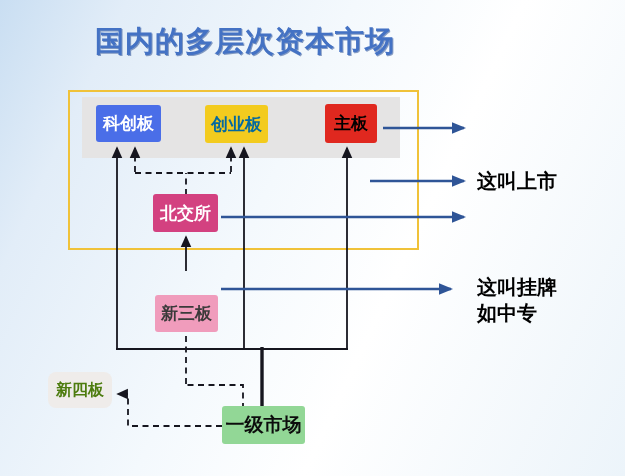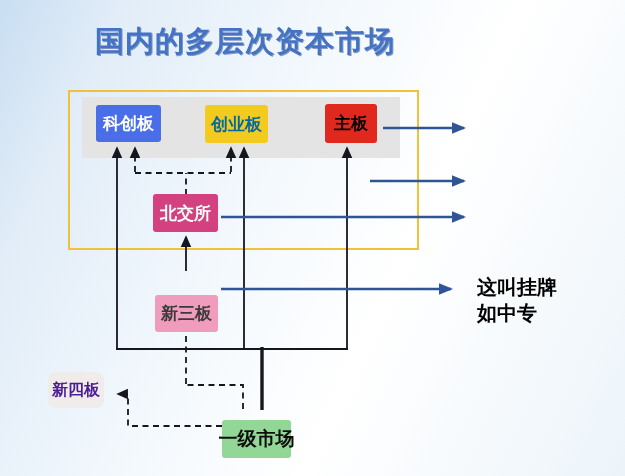--- a/index.html
+++ b/index.html
@@ -25,22 +25,22 @@
   .wires{position:absolute;left:0;top:0;width:625px;height:476px;}
   .node{
     position:absolute;display:flex;align-items:center;justify-content:center;
     font-weight:bold;border-radius:3px;white-space:nowrap;
   }
   .n-kcb {left:96px; top:105px;width:65px;height:37px;background:#4A6EE8;color:#ffffff;font-size:17px;}
   .n-cyb {left:205px;top:105px;width:63px;height:38px;background:#F3CB1E;color:#0369a1;font-size:17px;}
   .n-zb  {left:325px;top:104px;width:52px;height:39px;background:#E0281F;color:#000000;font-size:17px;}
   .n-bjs {left:153px;top:194px;width:65px;height:38px;background:#D34180;color:#ffffff;font-size:17px;}
   .n-xsb {left:155px;top:270px;width:63px;height:37px;background:#F09CBC;color:#3a3a3a;font-size:17px;margin-top:25px;}
-  .n-x4b {left:48px; top:372px;width:56px;height:36px;background:#EFECEA;color:#4c1d95;font-size:16px;border-radius:8px;}
-  .n-yjsc{left:222px;top:420px;width:69px;height:38px;background:#92D796;color:#0c0c0c;font-size:19px;}
+  .n-x4b {left:48px; top:372px;width:64px;height:36px;background:#EFECEA;color:#4d7c0f;font-size:16px;border-radius:8px;}
+  .n-yjsc{left:222px;top:406px;width:83px;height:38px;background:#92D796;color:#0c0c0c;font-size:19px;}
   .ann{
     position:absolute;left:477px;font-size:20px;font-weight:bold;color:#000;
     line-height:24px;white-space:nowrap;
   }
   .a-bachelor{top:116px;}
   .a-listed  {top:169px;}
   .a-college {top:206px;}
   .a-guapai  {top:275px;}
   .a-zhongzhuan{top:301px;}
 </style>
@@ -92,16 +92,17 @@
   </svg>
 
   <div class="node n-kcb">科创板</div>
   <div class="node n-cyb">创业板</div>
   <div class="node n-zb">主板</div>
   <div class="node n-bjs">北交所</div>
   <div class="node n-xsb">新三板</div>
   <div class="node n-x4b">新四板</div>
   <div class="node n-yjsc">一级市场</div>
 
+  <div class="ann a-listed">这叫上市</div>
   <div class="ann a-guapai">这叫挂牌</div>
   <div class="ann a-zhongzhuan">如中专</div>
 
 </div>
 
 </body></html>

